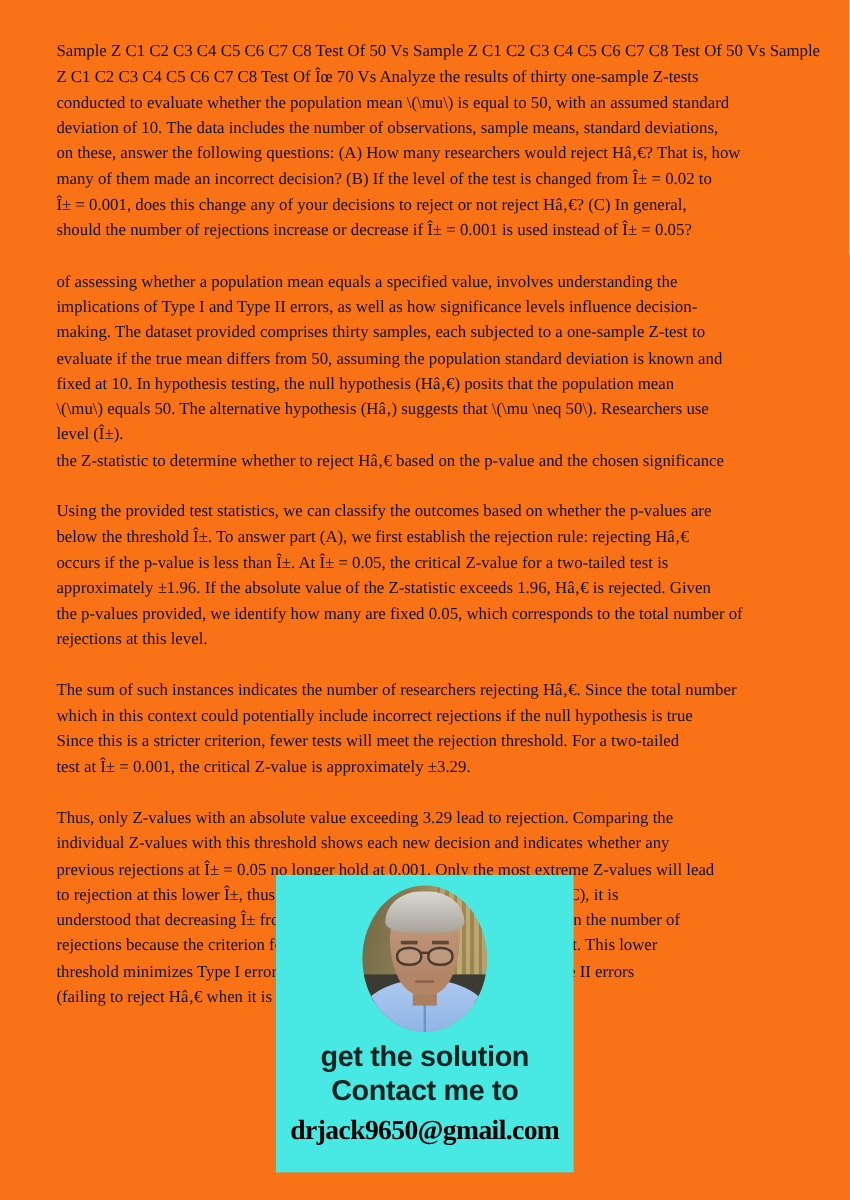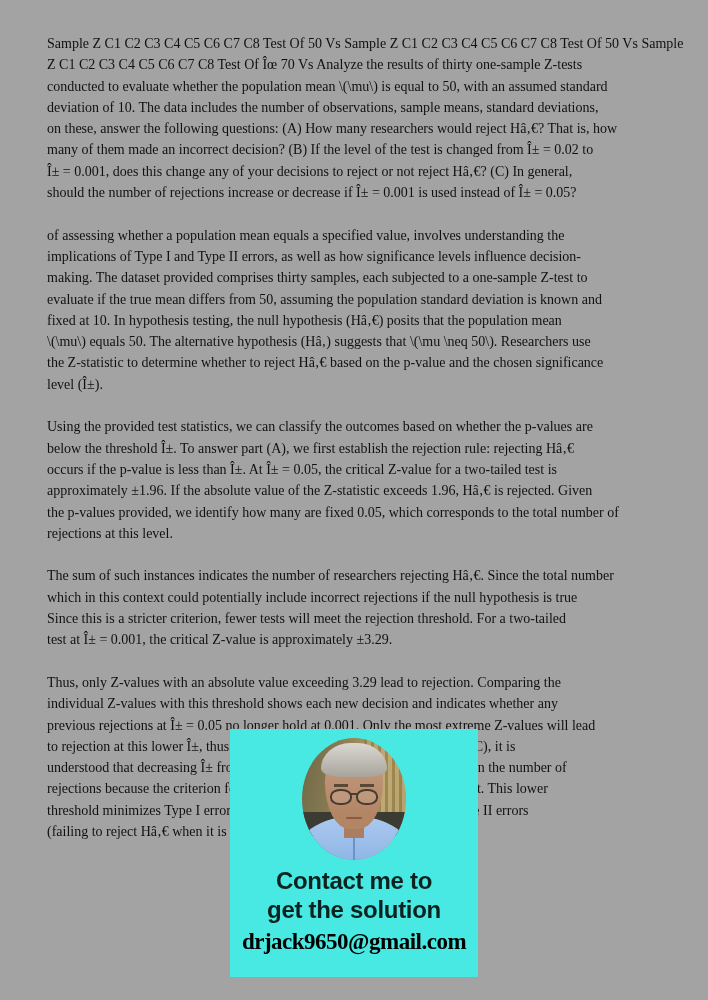--- a/index.html
+++ b/index.html
@@ -1,20 +1,20 @@
 <!DOCTYPE html>
 <html><head>
 <meta charset="utf-8">
 <style>
   html, body { margin: 0; padding: 0; background: #ffffff; }
   .page {
     position: relative;
     width: 708px;
     height: 1000px;
-    background: #a3a3a3;
+    background: #f97316;
     overflow: hidden;
     font-family: "Liberation Serif", serif;
   }
   .doc {
     position: absolute;
     left: 47px;
     top: 33px;
     width: 630px;
     font-size: 14px;
     line-height: 21.3px;
@@ -119,22 +119,22 @@
         <div class="line">Î± = 0.001, does this change any of your decisions to reject or not reject Hâ‚€? (C) In general,</div>
         <div class="line">should the number of rejections increase or decrease if Î± = 0.001 is used instead of Î± = 0.05?</div>
       </div>
       <div class="para">
         <div class="line">of assessing whether a population mean equals a specified value, involves understanding the</div>
         <div class="line">implications of Type I and Type II errors, as well as how significance levels influence decision-</div>
         <div class="line">making. The dataset provided comprises thirty samples, each subjected to a one-sample Z-test to</div>
         <div class="line">evaluate if the true mean differs from 50, assuming the population standard deviation is known and</div>
         <div class="line">fixed at 10. In hypothesis testing, the null hypothesis (Hâ‚€) posits that the population mean</div>
         <div class="line">\(\mu\) equals 50. The alternative hypothesis (Hâ‚) suggests that \(\mu \neq 50\). Researchers use</div>
+        <div class="line">level (Î±).</div>
         <div class="line">the Z-statistic to determine whether to reject Hâ‚€ based on the p-value and the chosen significance</div>
-        <div class="line">level (Î±).</div>
       </div>
       <div class="para">
         <div class="line">Using the provided test statistics, we can classify the outcomes based on whether the p-values are</div>
         <div class="line">below the threshold Î±. To answer part (A), we first establish the rejection rule: rejecting Hâ‚€</div>
         <div class="line">occurs if the p-value is less than Î±. At Î± = 0.05, the critical Z-value for a two-tailed test is</div>
         <div class="line">approximately ±1.96. If the absolute value of the Z-statistic exceeds 1.96, Hâ‚€ is rejected. Given</div>
         <div class="line">the p-values provided, we identify how many are fixed 0.05, which corresponds to the total number of</div>
         <div class="line">rejections at this level.</div>
       </div>
       <div class="para">
@@ -165,19 +165,19 @@
       <div class="photo-head"></div>
       <div class="photo-hair"></div>
       <div class="photo-brow left"></div>
       <div class="photo-brow right"></div>
       <div class="photo-lens left"></div>
       <div class="photo-lens right"></div>
       <div class="photo-bridge"></div>
       <div class="photo-mouth"></div>
     </div>
     <div class="promo-headline">
+      <div>get the solution</div>
       <div>Contact me to</div>
-      <div>get the solution</div>
     </div>
     <div class="promo-email">drjack9650@gmail.com</div>
   </div>
 
 </div>
 
 </body></html>

